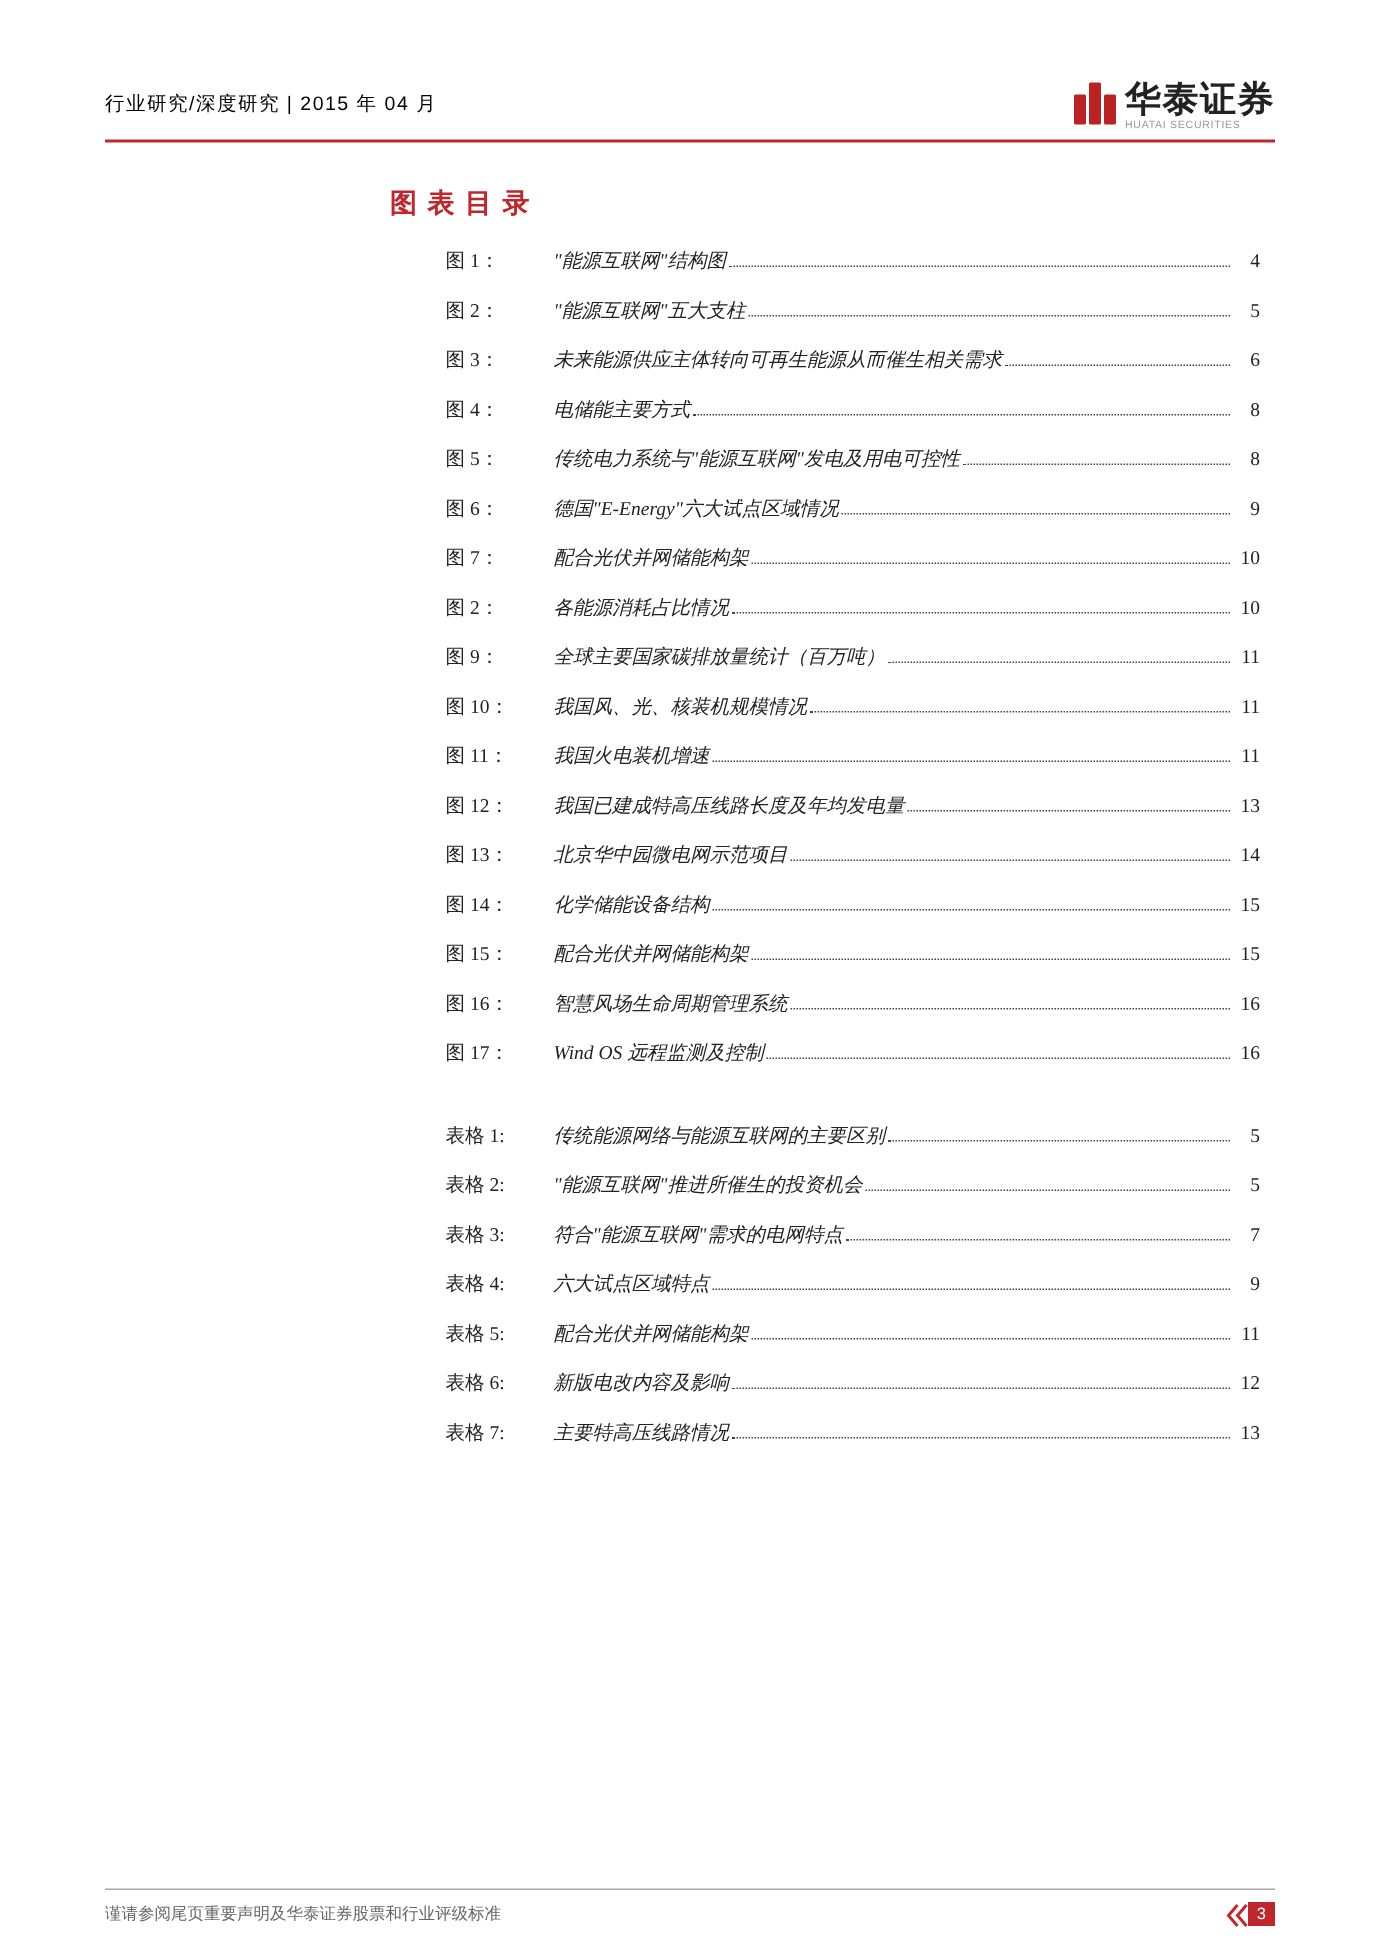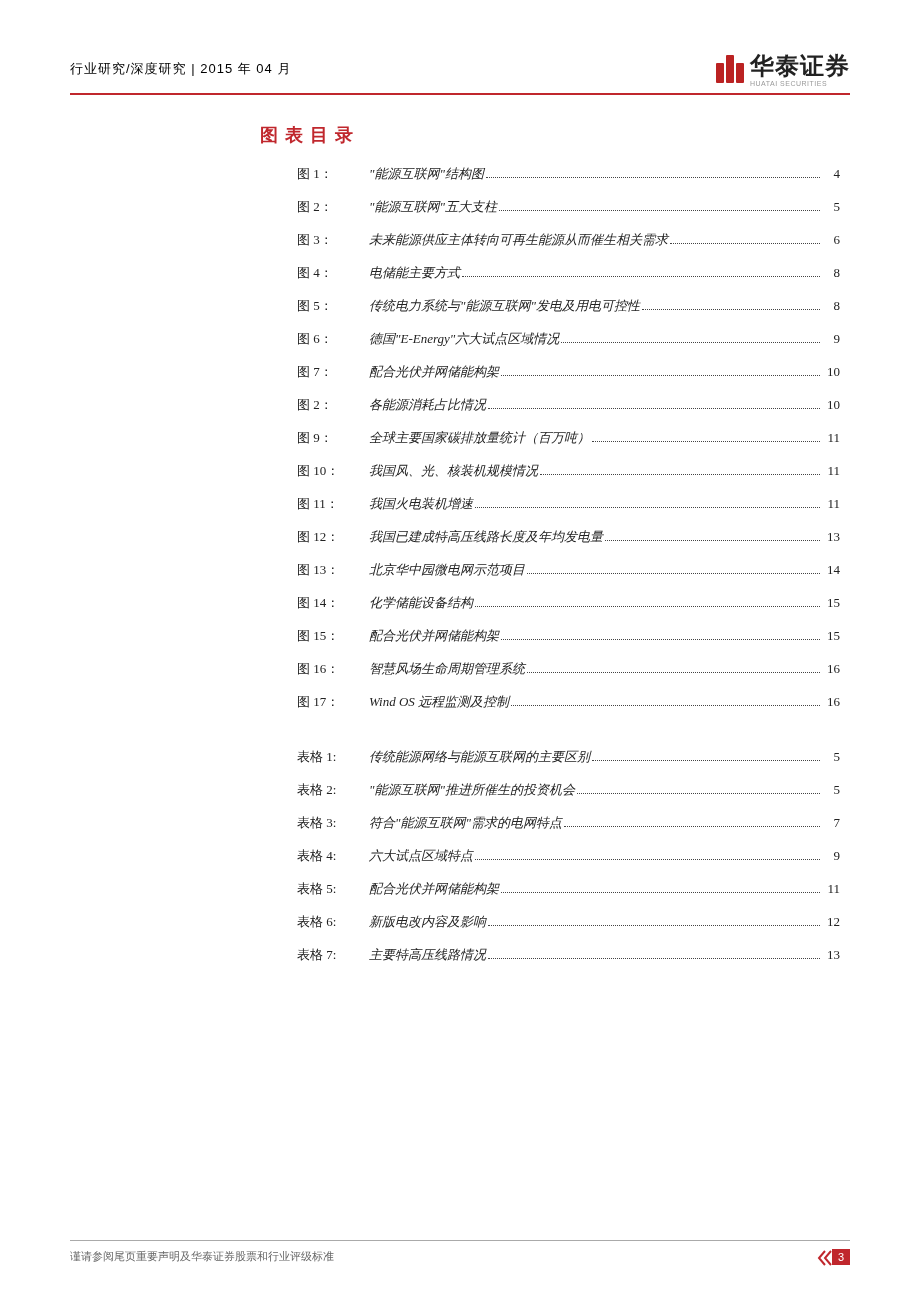--- a/index.html
+++ b/index.html
@@ -103,21 +103,21 @@
     font-family: "SimSun", serif;
     color: #222;
     min-width: 18px;
     text-align: right;
   }
   .gap {
     height: 22px;
   }
   .footer {
     position: absolute;
-    left: 0; right: 0; bottom: 38px;
+    left: 0; right: 0; bottom: 19px;
     padding: 0 70px;
   }
   .footer-rule {
     height: 1px;
     background: #aaa;
     margin-bottom: 8px;
   }
   .footer-row {
     display: flex;
     justify-content: space-between;

